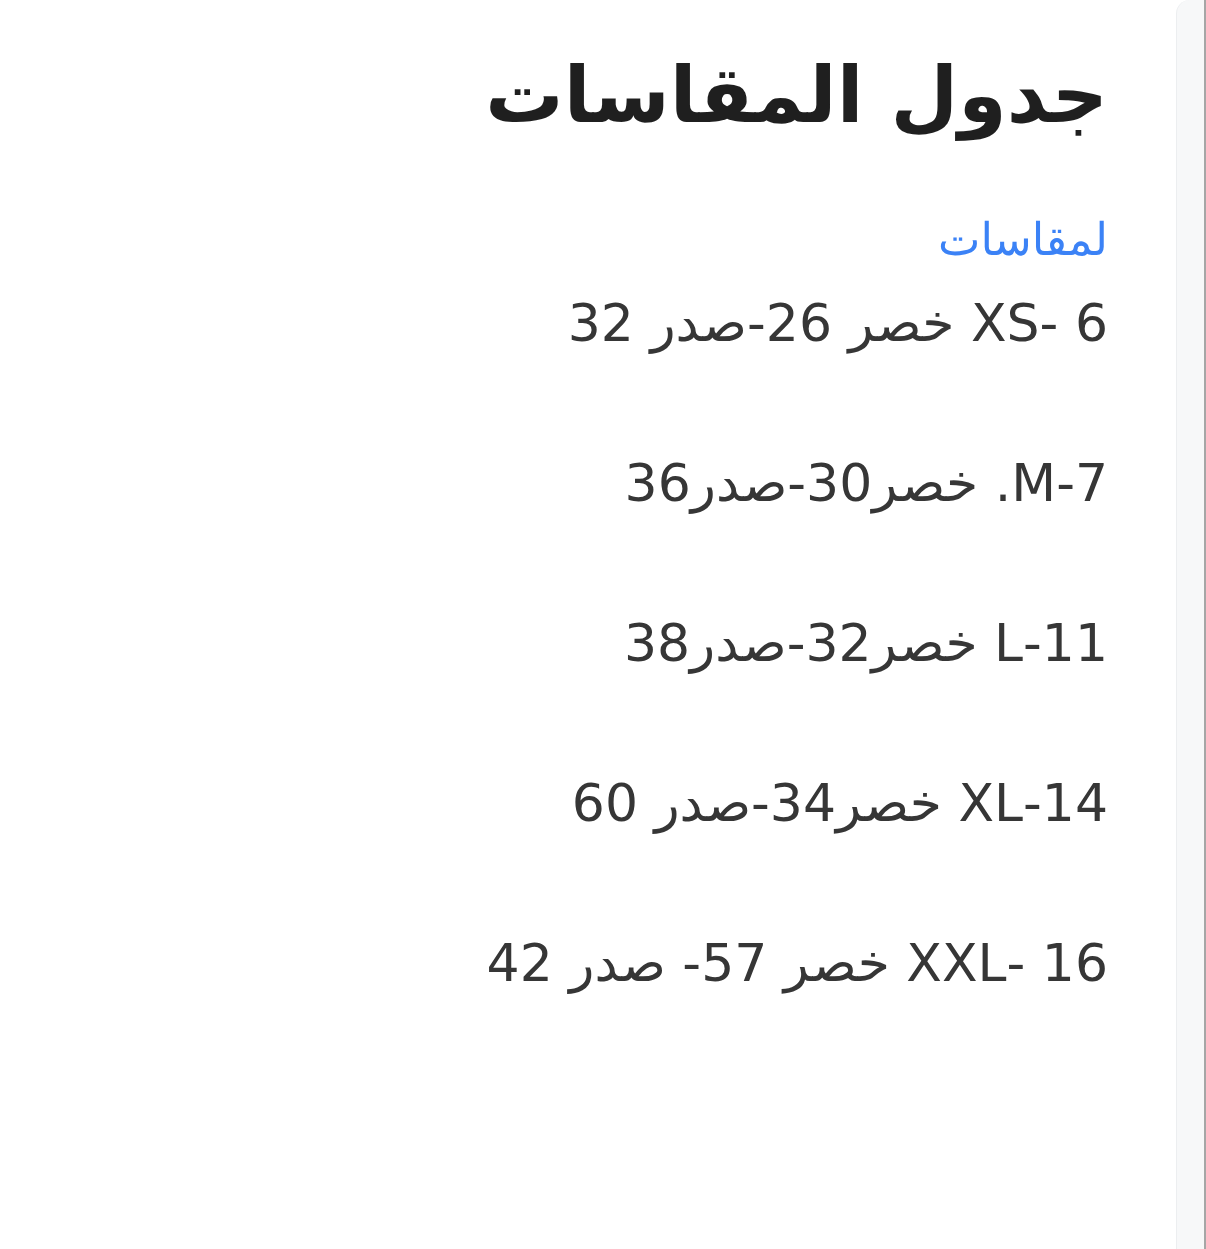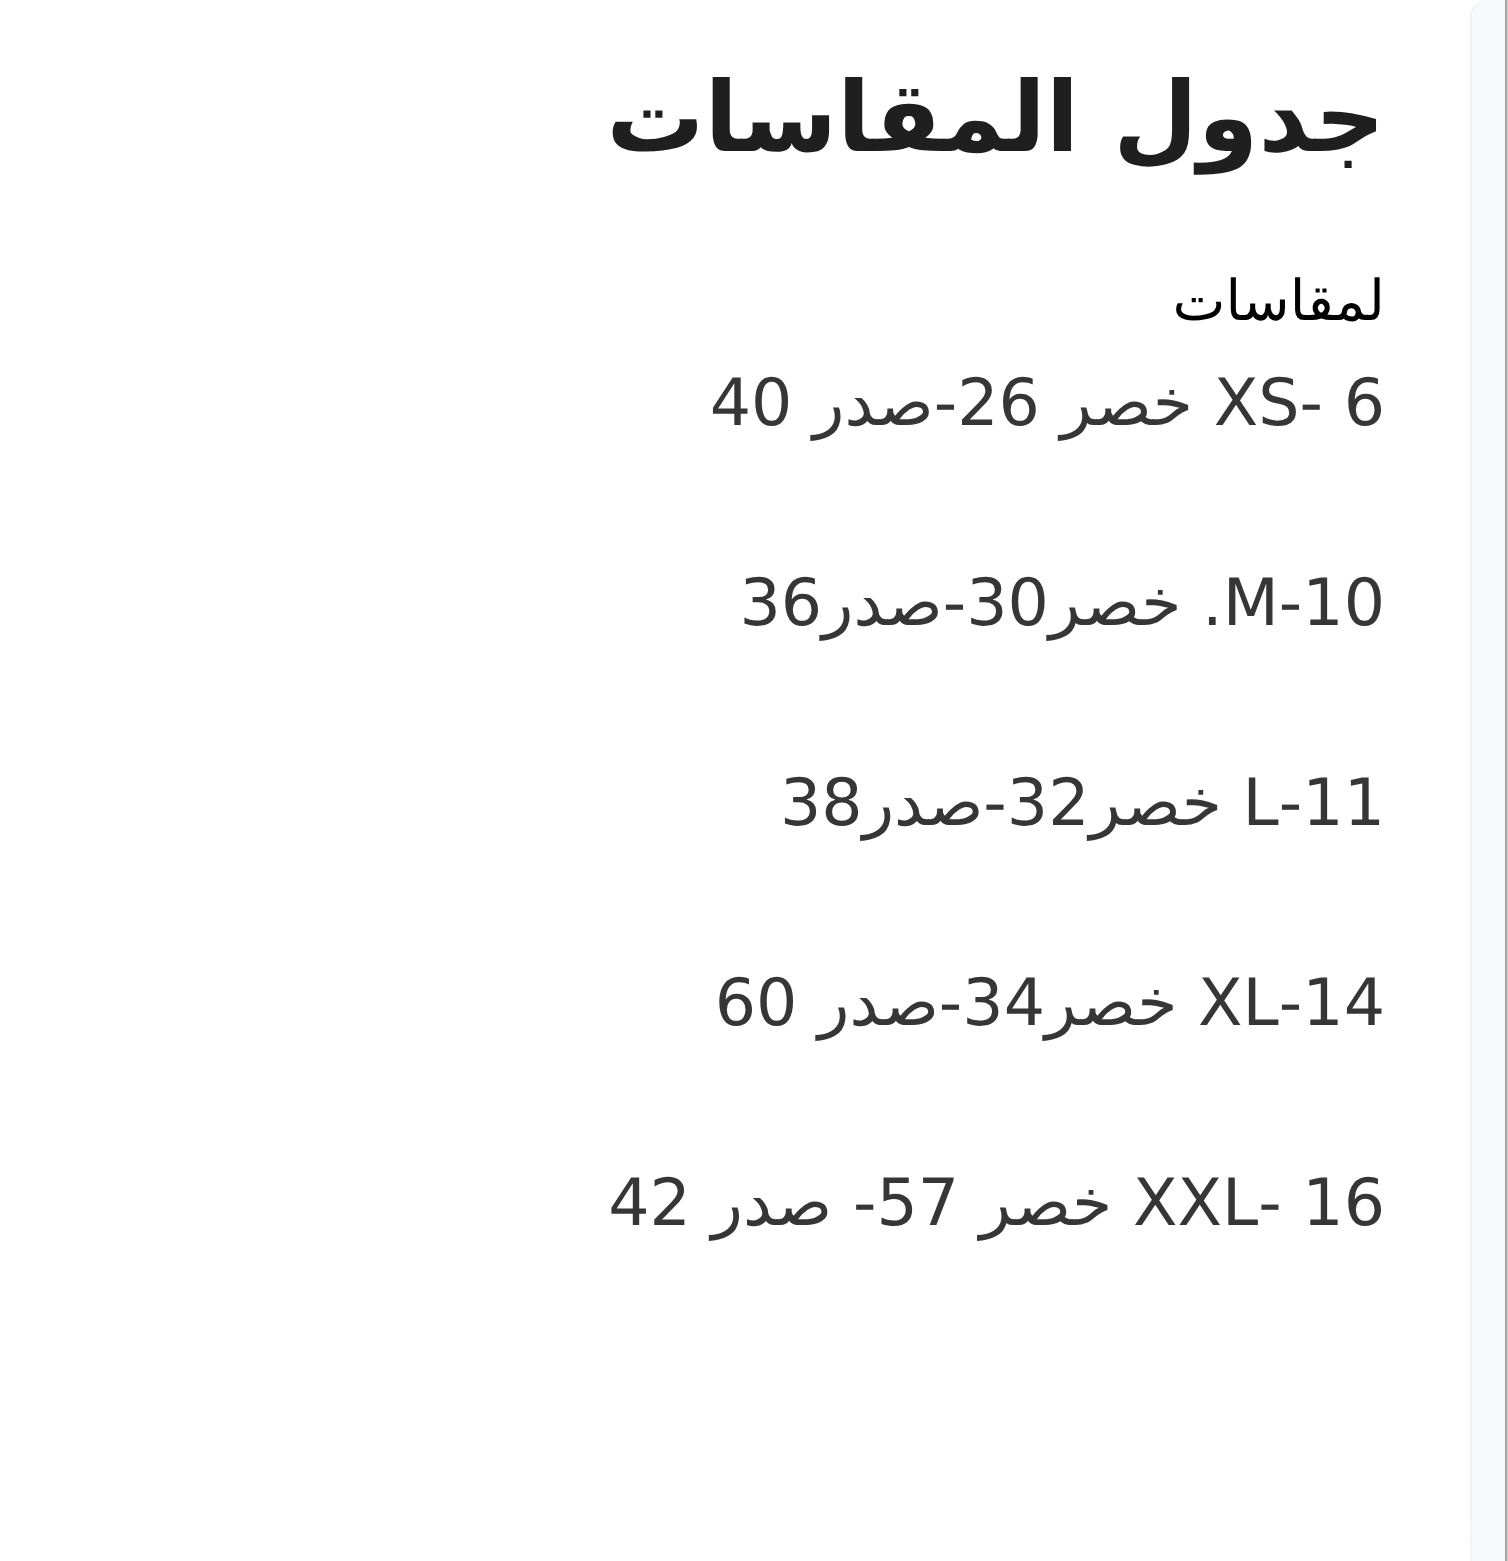--- a/index.html
+++ b/index.html
@@ -24,22 +24,23 @@
     font-weight: 700;
     line-height: 1.32;
     color: #1f1f1f;
     letter-spacing: 0;
     margin-bottom: 60px;
   }
   .subtitle {
     font-size: 45px;
     font-weight: 400;
     line-height: 1.5;
-    color: #000000;
+    color: #3b82f6;
     margin-bottom: 10px;
+    font-family: Liberation Serif, serif;
   }
   .size-line {
     font-size: 52px;
     font-weight: 400;
     line-height: 1.5;
     color: #363636;
     margin-bottom: 82px;
     white-space: nowrap;
   }
   .scrollbar-track {
@@ -62,24 +63,24 @@
   }
 </style>
 </head>
 <body>
 
 <main class="content">
   <h1 class="page-title">جدول المقاسات</h1>
 
   <p class="subtitle">لمقاسات</p>
 
-  <p class="size-line">6 -XS خصر 26-صدر 40</p>
+  <p class="size-line">6 -XS خصر 26-صدر 32</p>
 
 
-  <p class="size-line">10-M. خصر30-صدر36</p>
+  <p class="size-line">7-M. خصر30-صدر36</p>
 
   <p class="size-line">11-L خصر32-صدر38</p>
 
   <p class="size-line">14-XL خصر34-صدر 60</p>
 
   <p class="size-line">16 -XXL خصر 57- صدر 42</p>
 </main>
 
 <div class="scrollbar-track">
   <div class="panel-edge-line"></div>

